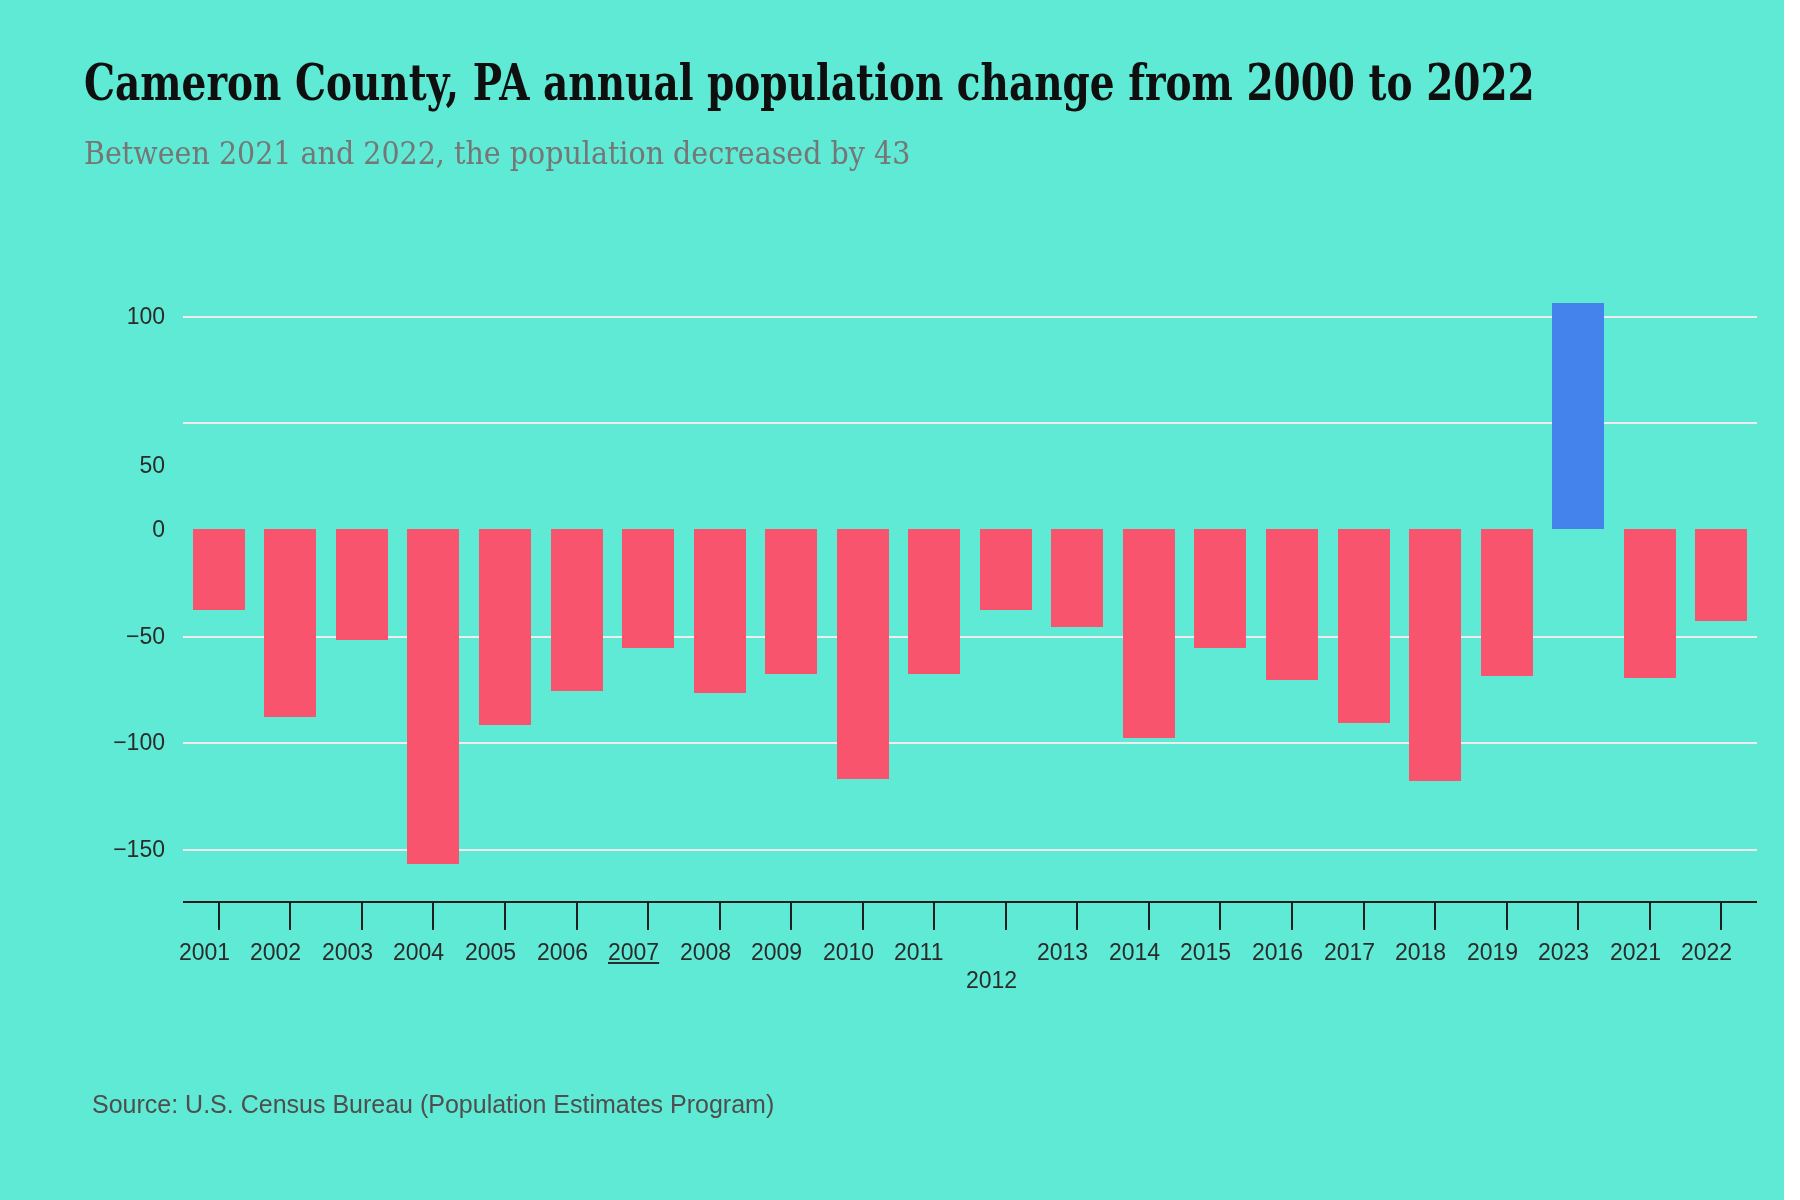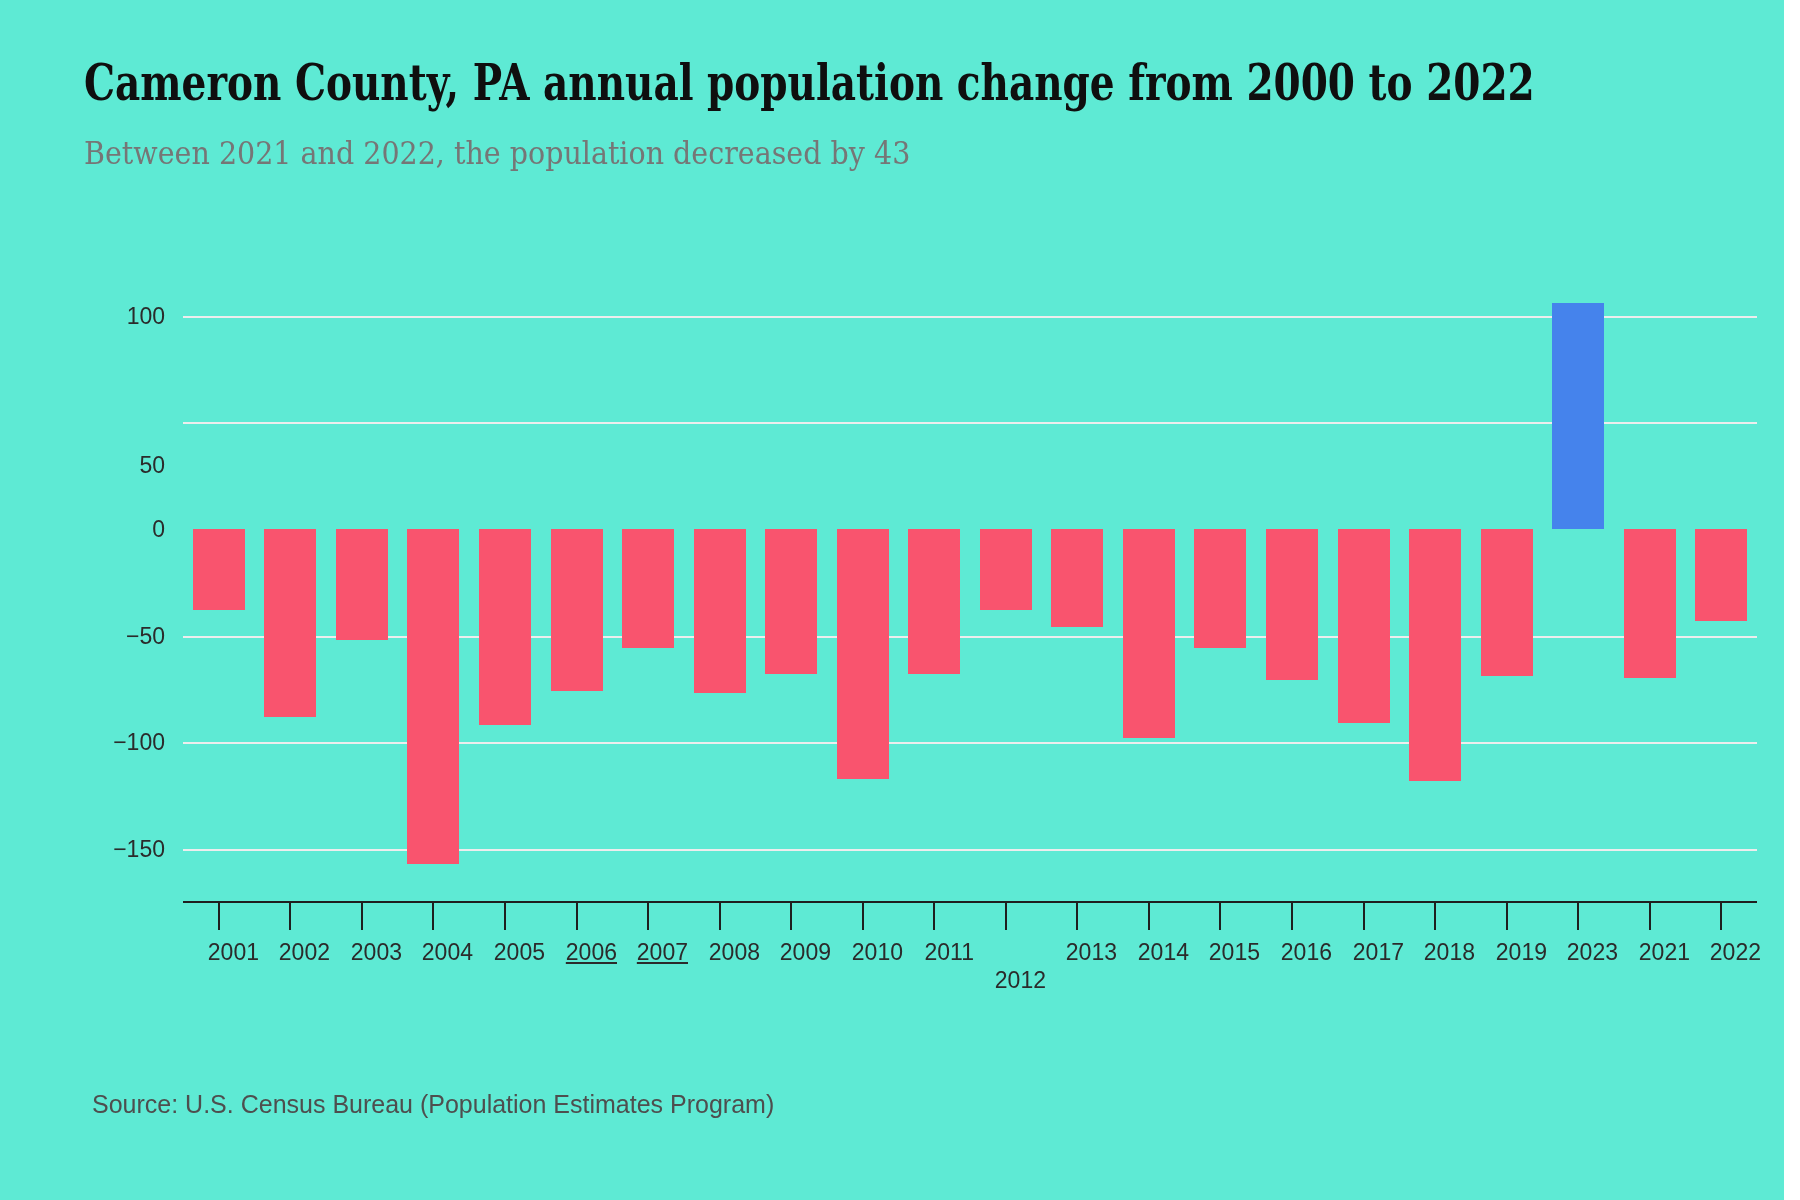--- a/index.html
+++ b/index.html
@@ -29,21 +29,21 @@
   .ylabel{
     position:absolute;width:110px;text-align:right;
     font-size:23px;color:#2b2b2b;line-height:28px;
   }
   .bar{position:absolute;}
   .bar.neg{background:#F9546E;}
   .bar.pos{background:#4583EC;}
   .axisline{position:absolute;height:2px;background:#1f1f1f;}
   .xtick{position:absolute;width:2px;background:#1f1f1f;}
   .xlabel{
-    position:absolute;width:80px;text-align:right;
+    position:absolute;width:80px;text-align:left;
     font-size:23px;color:#2b2b2b;line-height:28px;
   }
   .source{
     position:absolute;left:92px;top:1090px;
     font-size:25px;color:#4e4e4e;
   }
   .brand{
     position:absolute;right:80px;top:1052px;
     font-size:54px;font-weight:700;letter-spacing:-1px;
     color:#060606;cursor:pointer;
@@ -95,21 +95,21 @@
       <div class="xlabel" style="left: 179px; top: 938px;">2001</div>
       <div class="xtick" style="left: 289px; top: 901px; height: 29px; background: rgb(31, 31, 31);"></div>
       <div class="xlabel" style="left: 250px; top: 938px;">2002</div>
       <div class="xtick" style="left: 361px; top: 901px; height: 29px; background: rgb(31, 31, 31);"></div>
       <div class="xlabel" style="left: 322px; top: 938px;">2003</div>
       <div class="xtick" style="left: 432px; top: 901px; height: 29px; background: rgb(31, 31, 31);"></div>
       <div class="xlabel" style="left: 393px; top: 938px;">2004</div>
       <div class="xtick" style="left: 504px; top: 901px; height: 29px; background: rgb(31, 31, 31);"></div>
       <div class="xlabel" style="left: 465px; top: 938px;">2005</div>
       <div class="xtick" style="left: 576px; top: 901px; height: 29px; background: rgb(31, 31, 31);"></div>
-      <div class="xlabel" style="left: 537px; top: 938px; text-decoration: underline;">2006</div>
+      <div class="xlabel" style="left: 537px; top: 938px;">2006</div>
       <div class="xtick" style="left: 647px; top: 901px; height: 29px; background: rgb(31, 31, 31);"></div>
       <div class="xlabel" style="left: 608px; top: 938px; text-decoration: underline;">2007</div>
       <div class="xtick" style="left: 719px; top: 901px; height: 29px; background: rgb(31, 31, 31);"></div>
       <div class="xlabel" style="left: 680px; top: 938px;">2008</div>
       <div class="xtick" style="left: 790px; top: 901px; height: 29px; background: rgb(31, 31, 31);"></div>
       <div class="xlabel" style="left: 751px; top: 938px;">2009</div>
       <div class="xtick" style="left: 862px; top: 901px; height: 29px; background: rgb(31, 31, 31);"></div>
       <div class="xlabel" style="left: 823px; top: 938px;">2010</div>
       <div class="xtick" style="left: 933px; top: 901px; height: 29px; background: rgb(31, 31, 31);"></div>
       <div class="xlabel" style="left: 894px; top: 938px;">2011</div>

